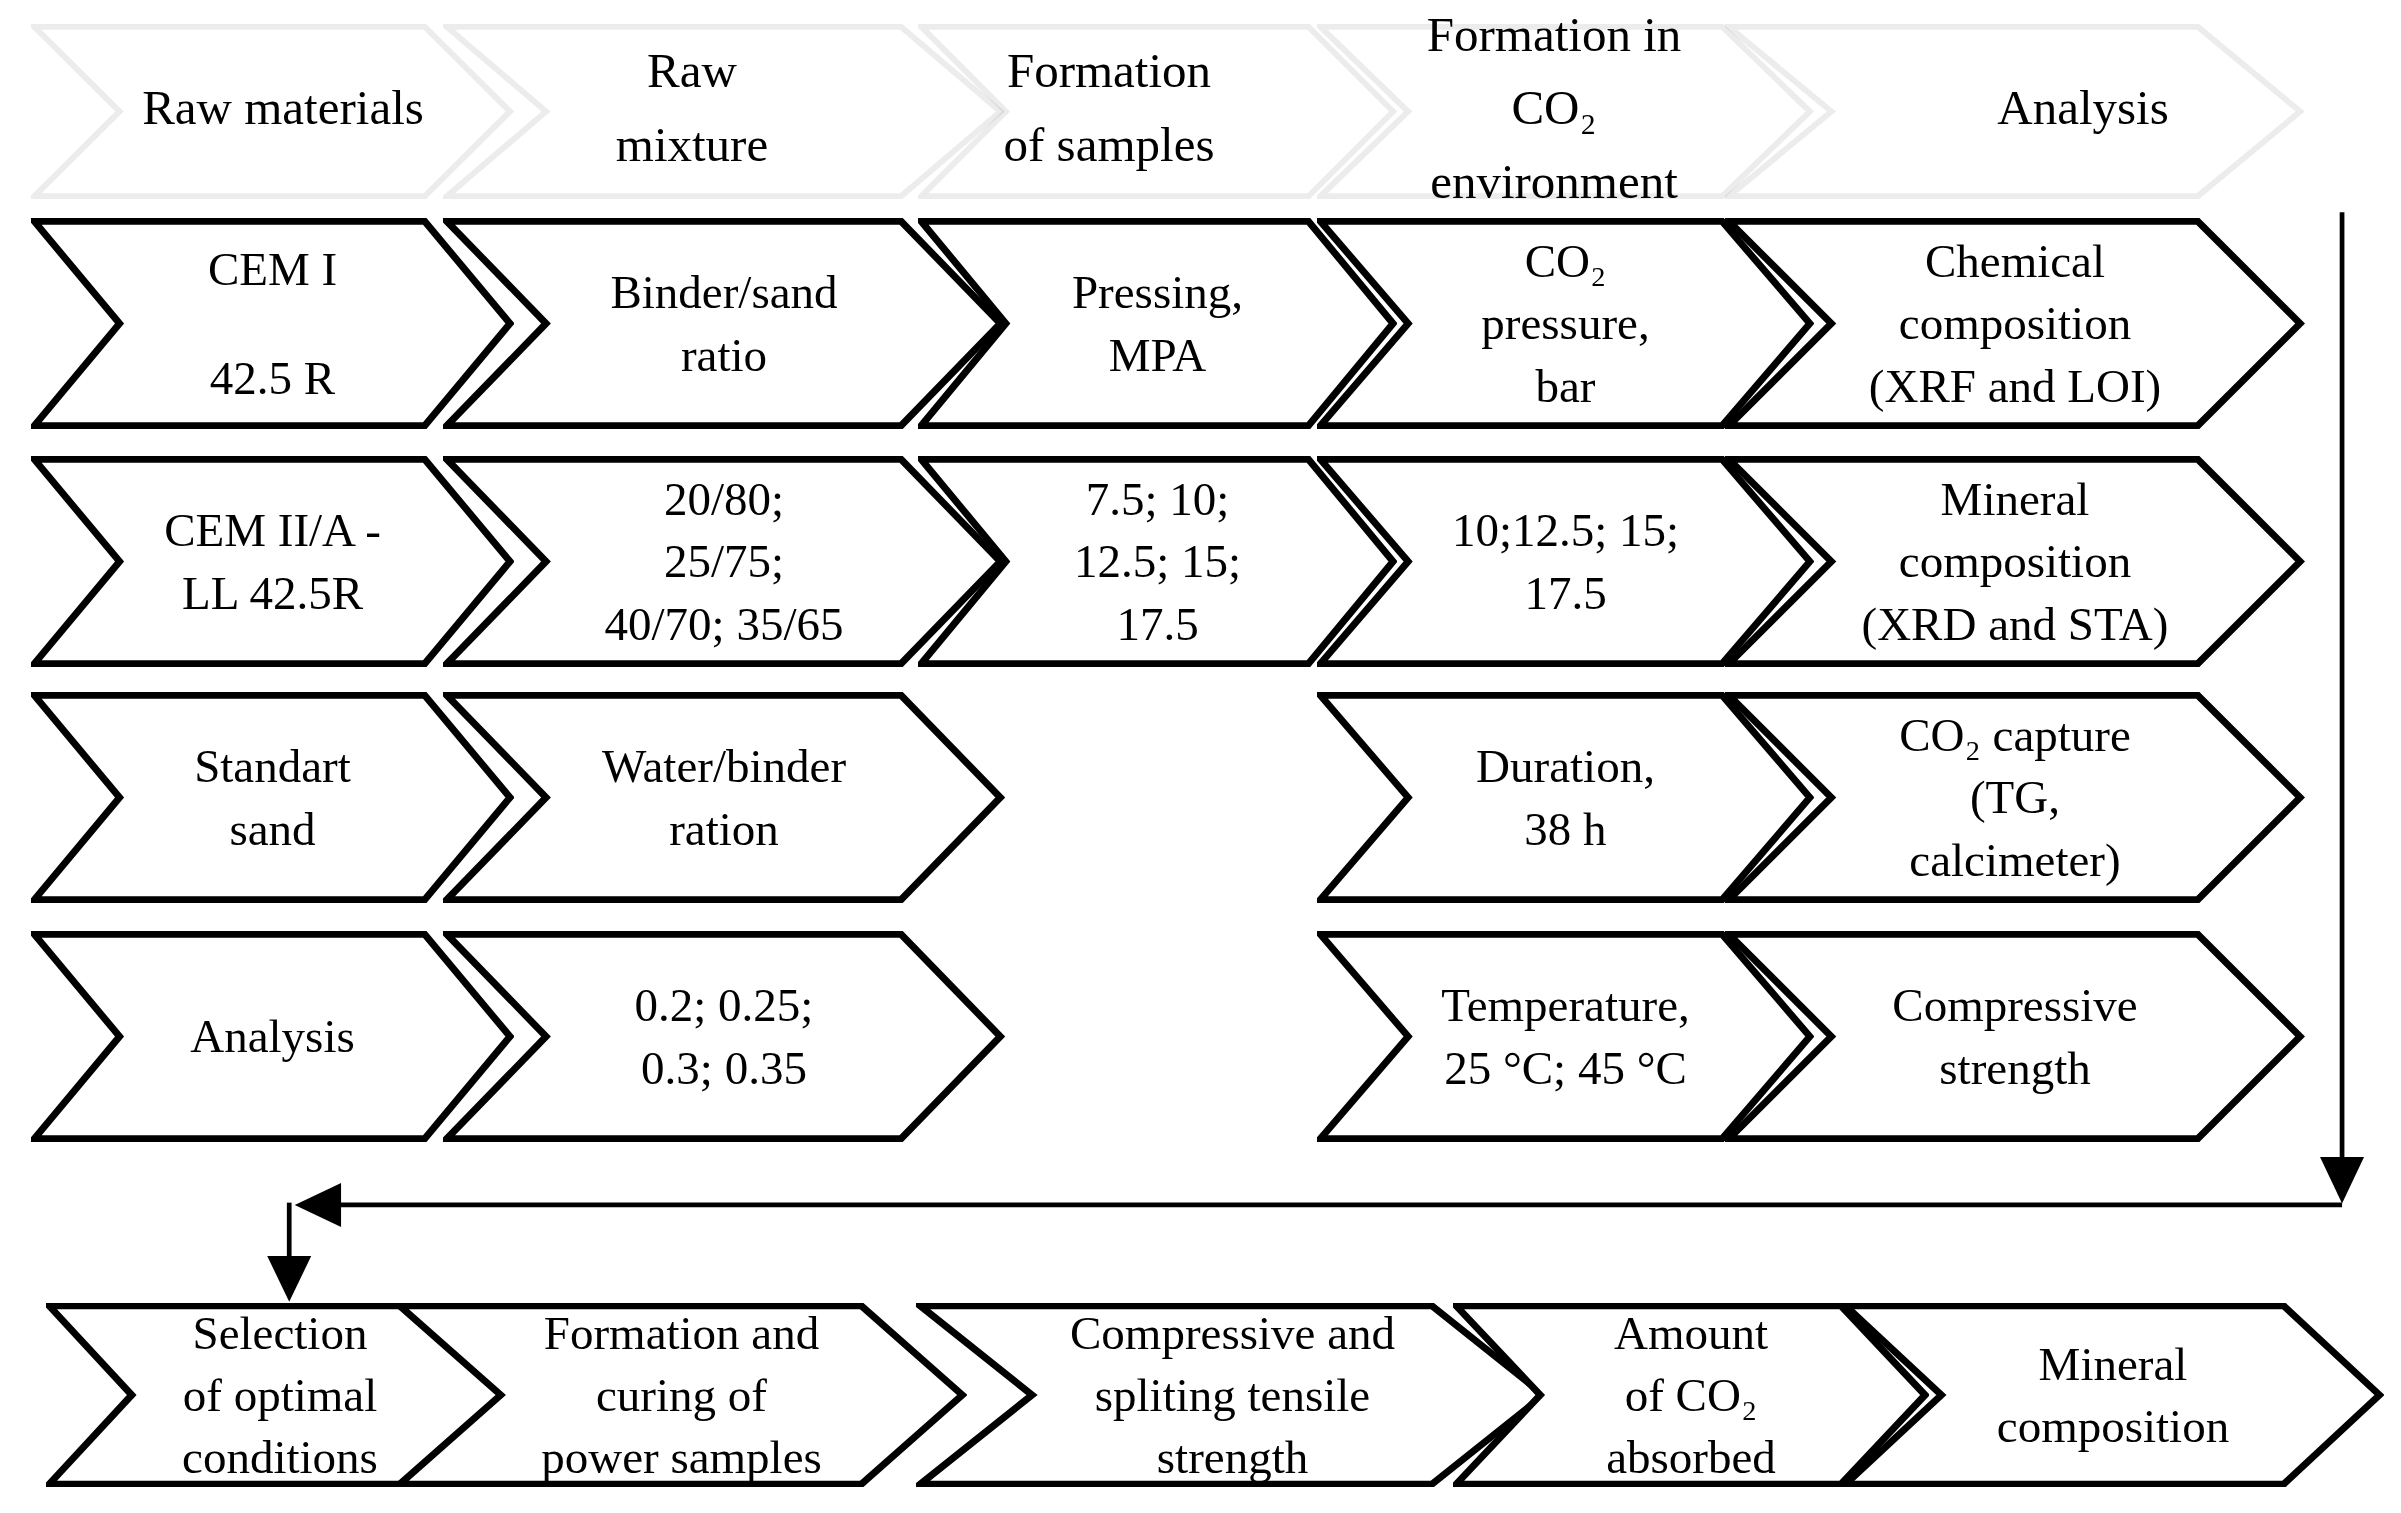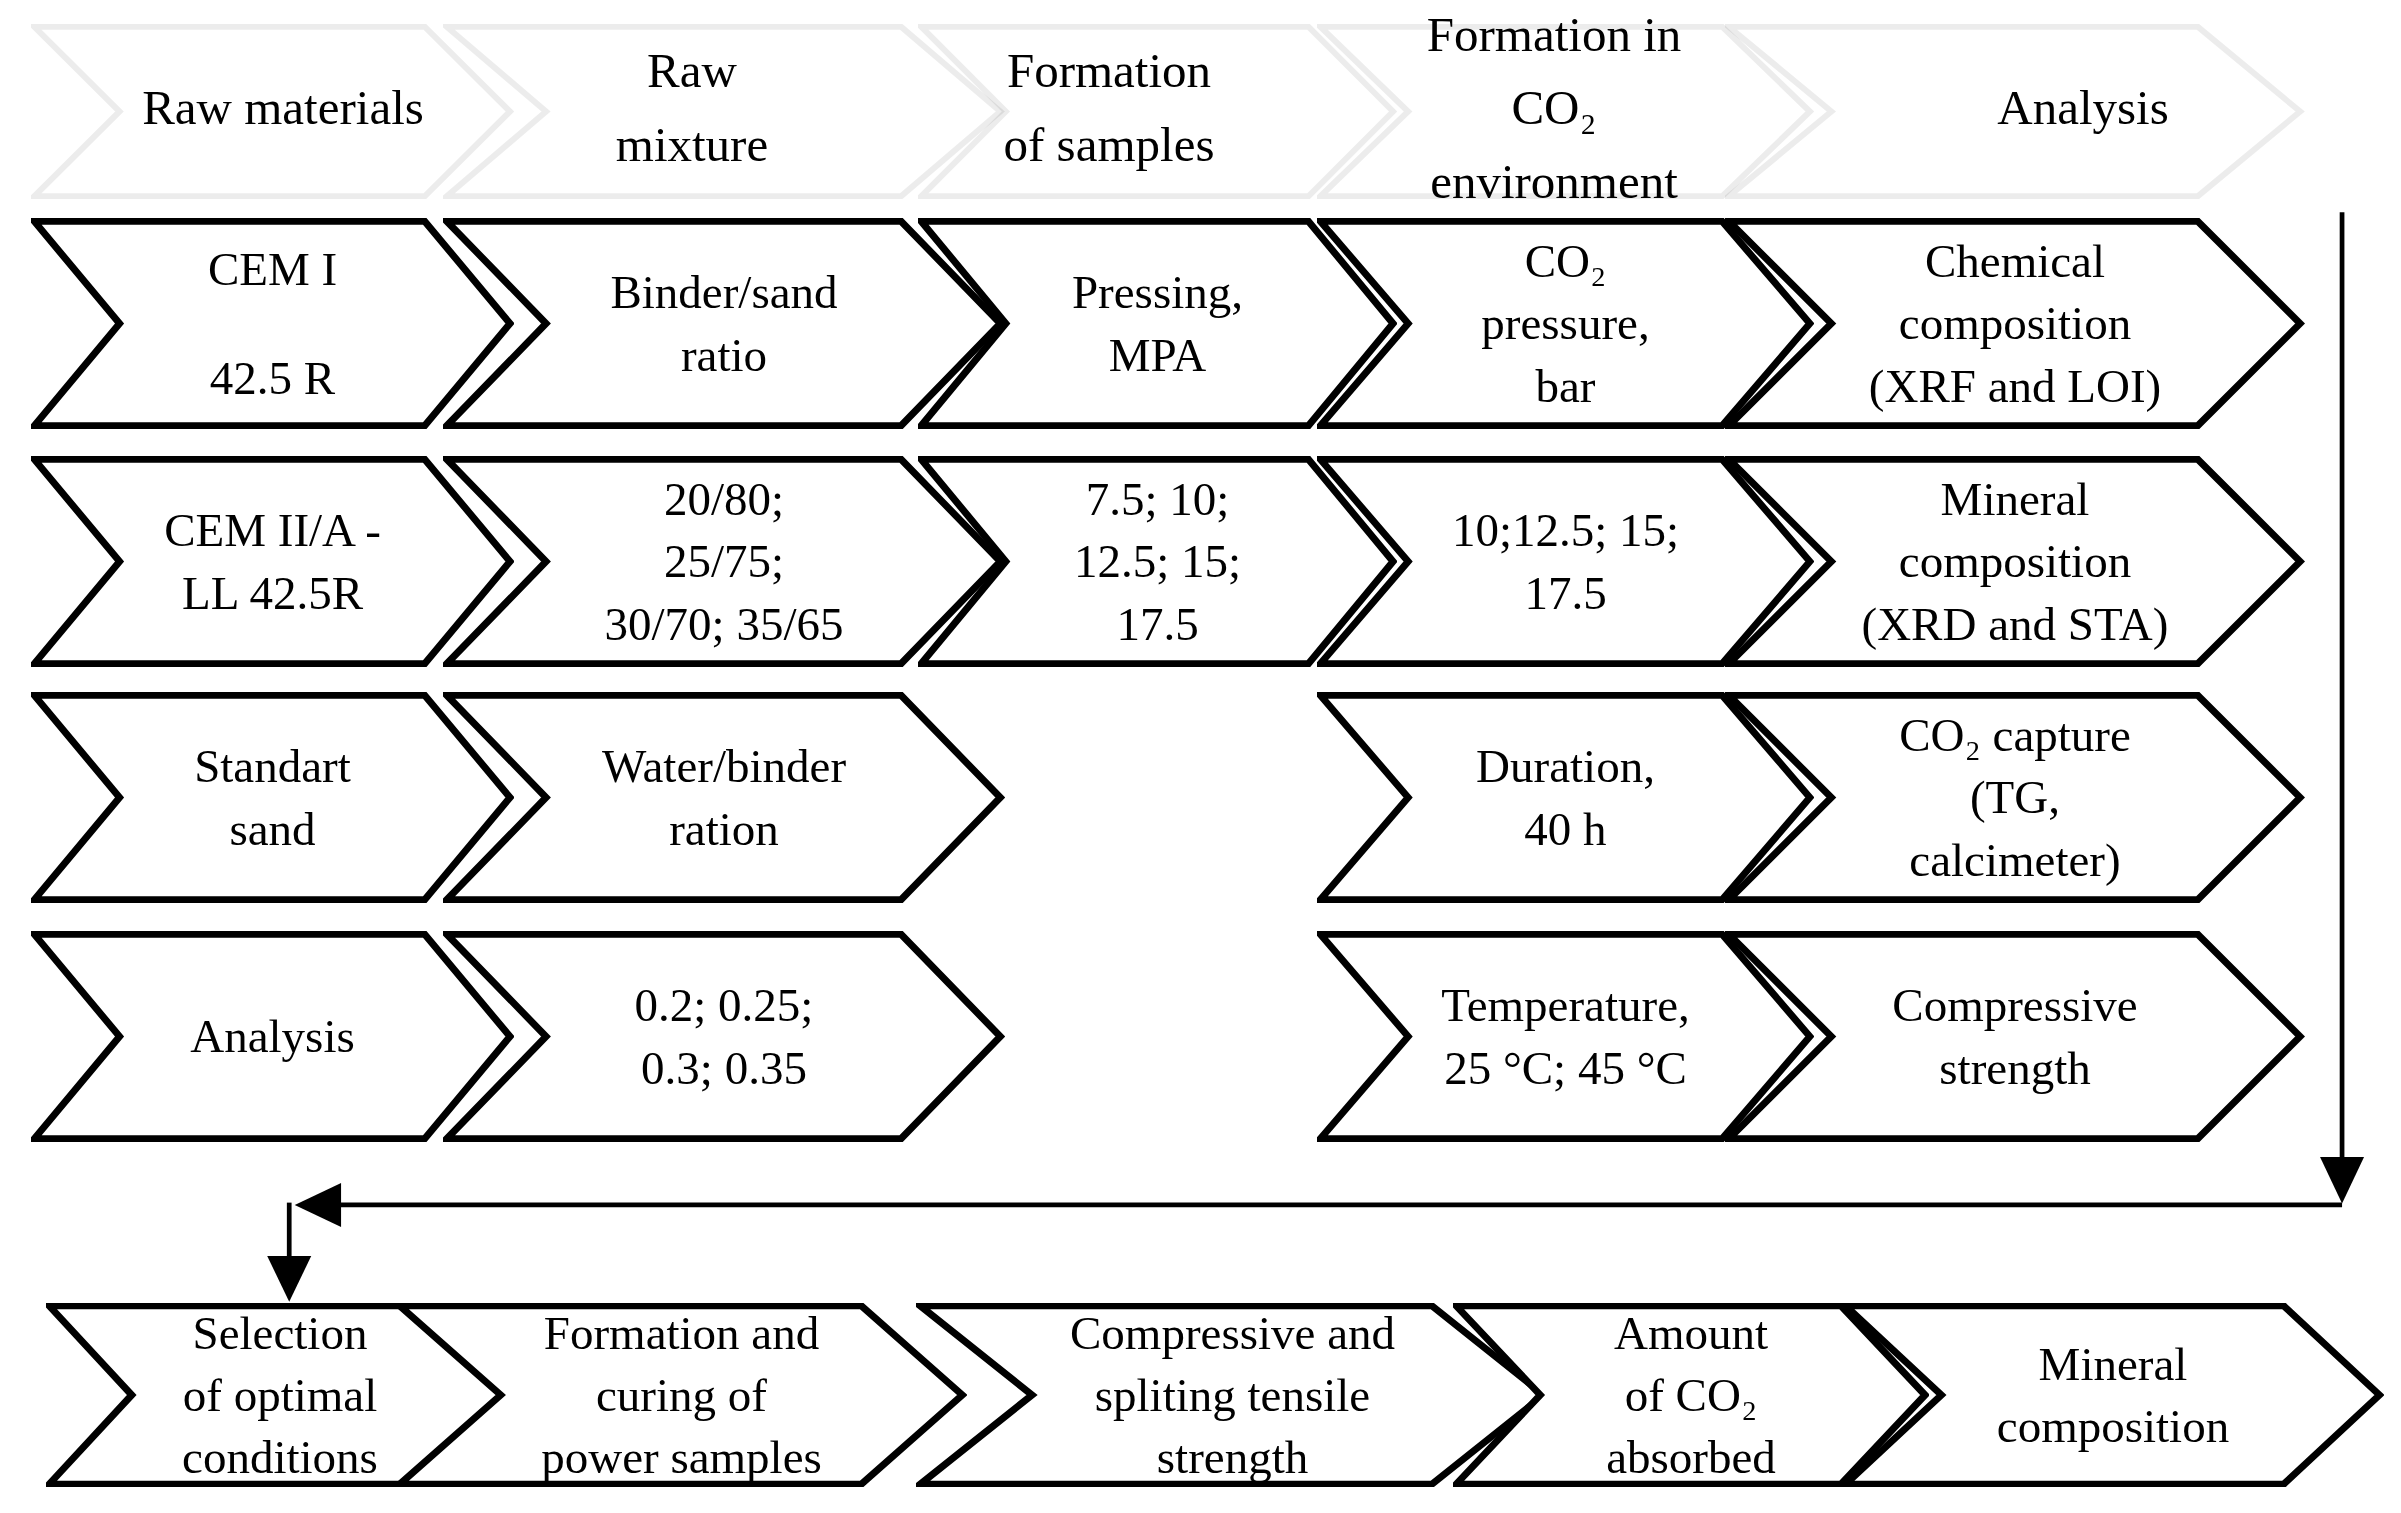--- a/index.html
+++ b/index.html
@@ -121,21 +121,21 @@
       </svg>
     <div class="cell-text">CEM II/A -
 LL 42.5R</div>
   </div>
   <div class="cell tr2 tc2">
     <svg class="chev" viewBox="0 0 600 260" preserveAspectRatio="none">
         <polygon points="4,4 489,4 595,130 489,256 4,256 110,130" fill="#fff" stroke="#000" stroke-width="7" vector-effect="non-scaling-stroke"></polygon>
       </svg>
     <div class="cell-text">20/80;
 25/75;
-30/70; 35/65</div>
+40/70; 35/65</div>
   </div>
   <div class="cell tr2 tc3">
     <svg class="chev" viewBox="0 0 600 260" preserveAspectRatio="none">
         <polygon points="4,4 489,4 595,130 489,256 4,256 110,130" fill="#fff" stroke="#000" stroke-width="7" vector-effect="non-scaling-stroke"></polygon>
       </svg>
     <div class="cell-text">7.5; 10;
 12.5; 15;
 17.5</div>
   </div>
   <div class="cell tr2 tc4">
@@ -166,21 +166,21 @@
         <polygon points="4,4 489,4 595,130 489,256 4,256 110,130" fill="#fff" stroke="#000" stroke-width="7" vector-effect="non-scaling-stroke"></polygon>
       </svg>
     <div class="cell-text">Water/binder
 ration</div>
   </div>
   <div class="cell tr3 tc4">
     <svg class="chev" viewBox="0 0 600 260" preserveAspectRatio="none">
         <polygon points="4,4 489,4 595,130 489,256 4,256 110,130" fill="#fff" stroke="#000" stroke-width="7" vector-effect="non-scaling-stroke"></polygon>
       </svg>
     <div class="cell-text">Duration,
-40 h</div>
+38 h</div>
   </div>
   <div class="cell tr3 tc5">
     <svg class="chev" viewBox="0 0 600 260" preserveAspectRatio="none">
         <polygon points="4,4 489,4 595,130 489,256 4,256 110,130" fill="#fff" stroke="#000" stroke-width="7" vector-effect="non-scaling-stroke"></polygon>
       </svg>
     <div class="cell-text">CO₂ capture
 (TG,
 calcimeter)</div>
   </div>
 

